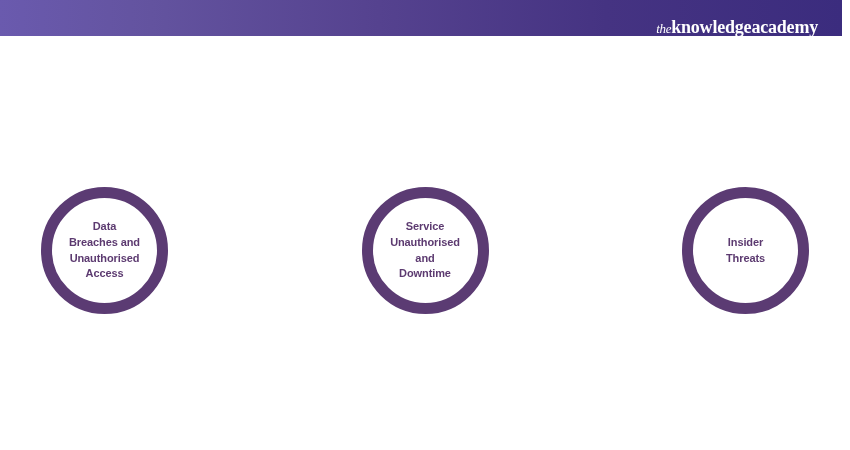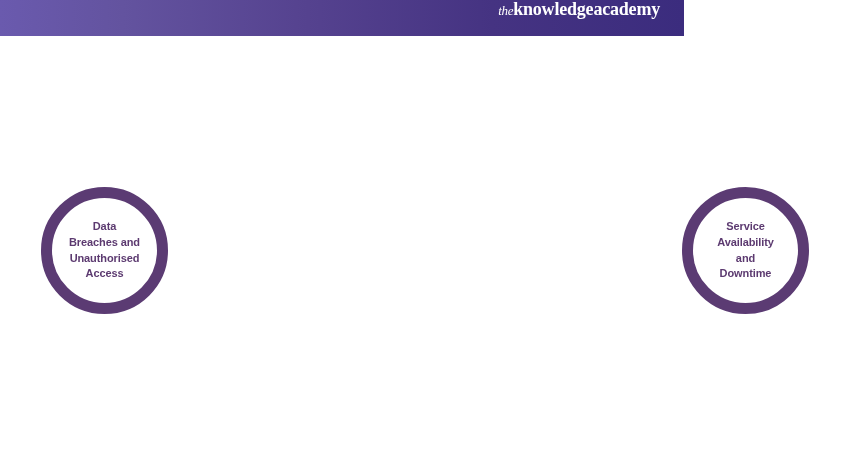--- a/index.html
+++ b/index.html
@@ -14,25 +14,25 @@
     font-family: "Liberation Sans", sans-serif;
     overflow: hidden;
     position: relative;
   }
 
   
   .header {
     position: absolute;
     top: 0;
     left: 0;
-    width: 684px;
+    width: 842px;
     height: 36px;
     background: linear-gradient(90deg, #6a5aae 0%, #63539f 18%, #55428f 45%, #453382 72%, #3b2c7e 100%);
     display: flex;
-    align-items: flex-start;
+    align-items: flex-end;
     justify-content: flex-end;
     box-sizing: border-box;
     padding-right: 24px;
   }
 
   .logo {
     color: #ffffff;
     font-family: "Liberation Serif", serif;
     line-height: 1;
     white-space: nowrap;
@@ -116,21 +116,25 @@
     <div class="circle">
       <span class="circle-label">Data
 Breaches and
 Unauthorised
 Access</span>
     </div>
 
 
     <div class="circle">
       <span class="circle-label">Service
-Availability
+Unauthorised
 and
 Downtime</span>
     </div>
 
 
+    <div class="circle">
+      <span class="circle-label">Insider
+Threats</span>
+    </div>
 
   </div>
 </div>
 
 </body></html>

